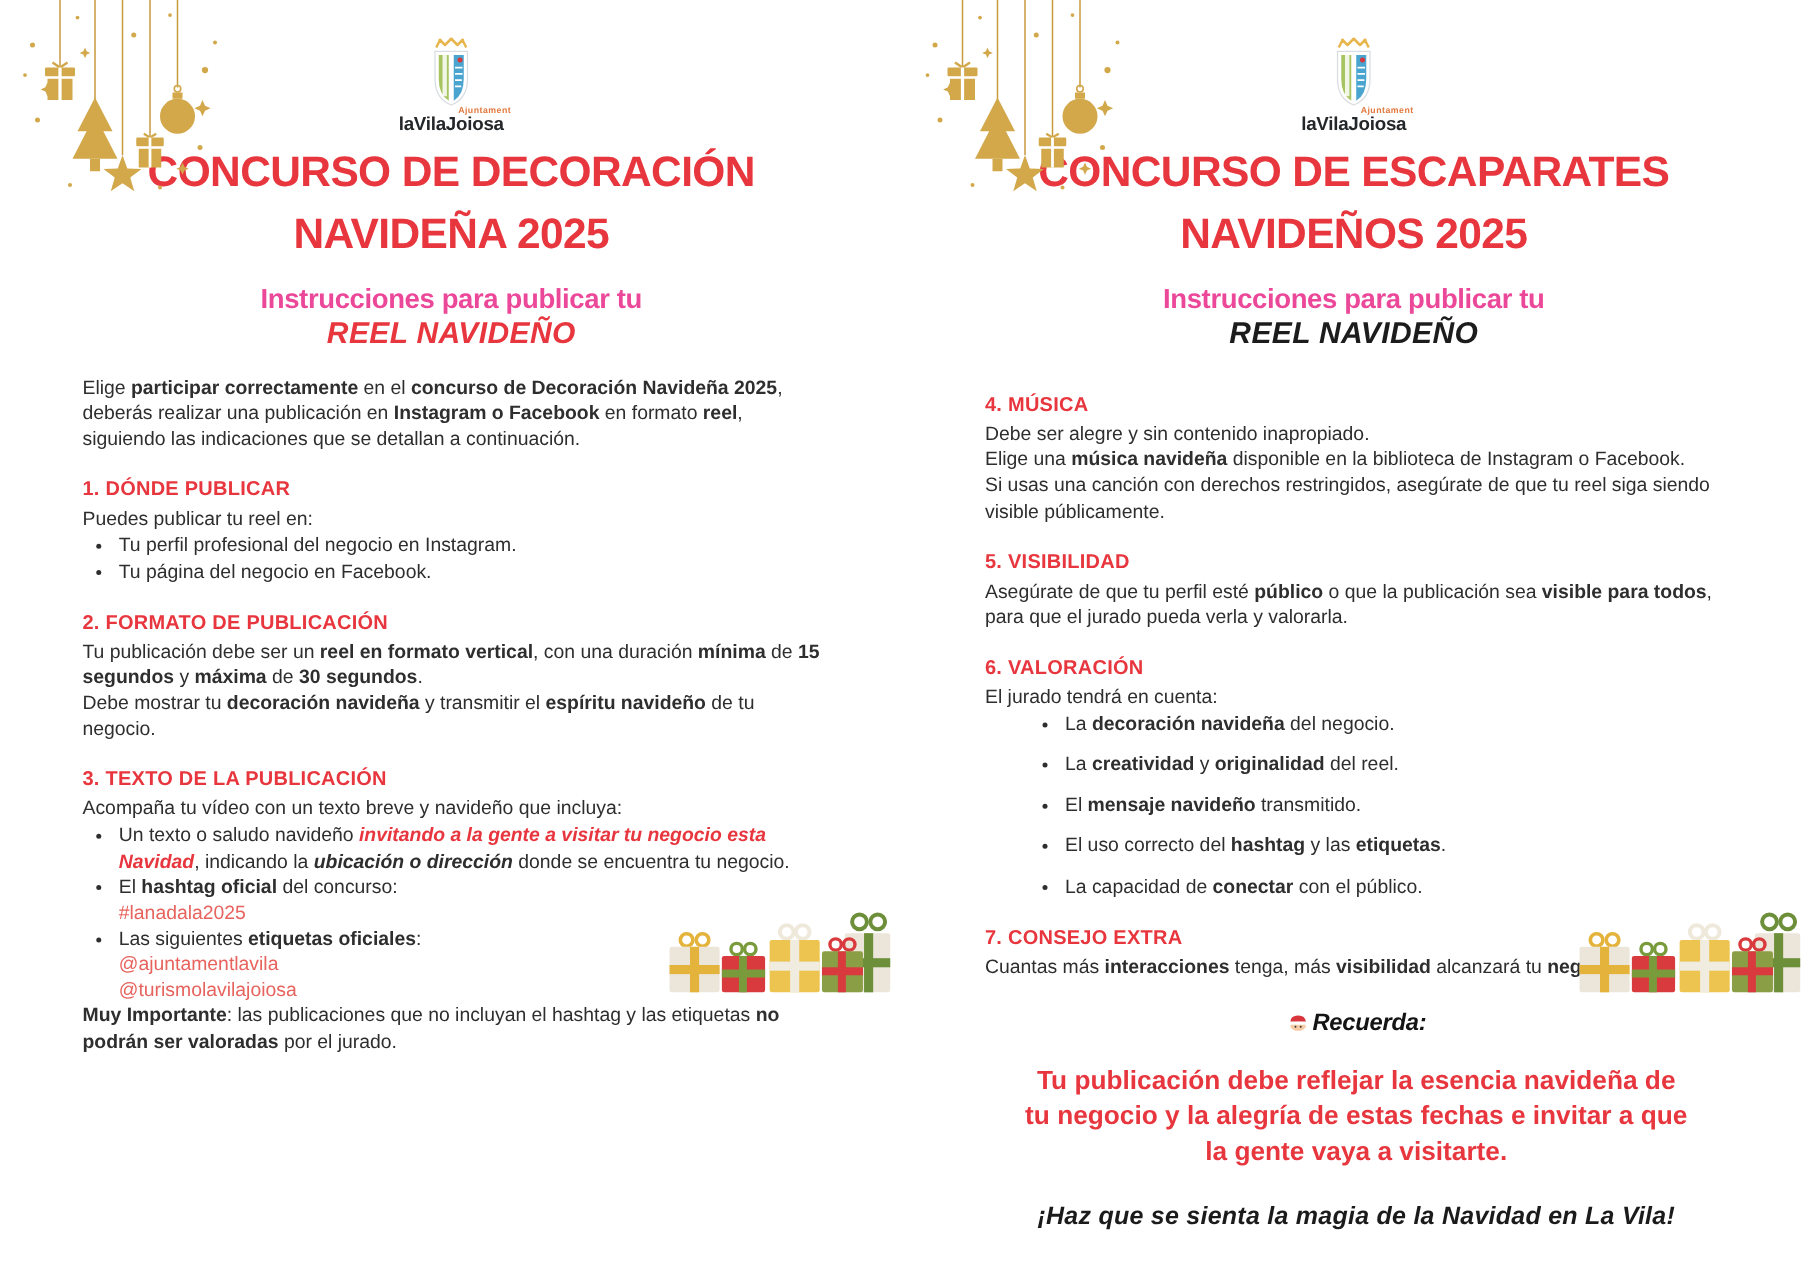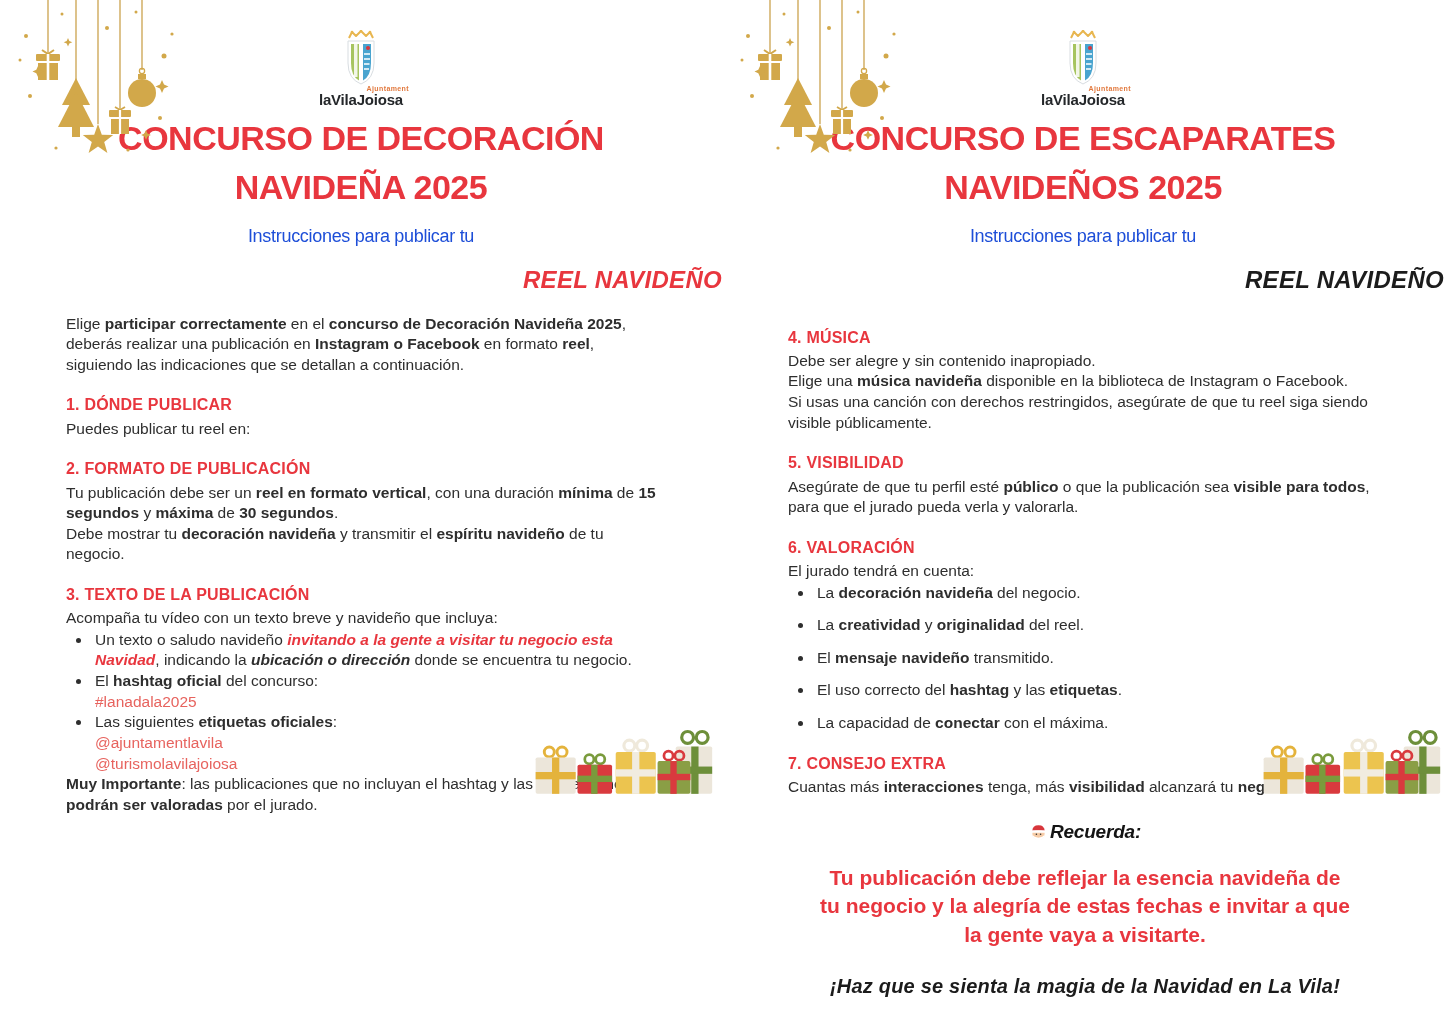--- a/index.html
+++ b/index.html
@@ -28,39 +28,39 @@
     display:block; font-size:15px; font-weight:bold; color:#24272a;
     letter-spacing:-.2px; margin-top:-1px;
   }
 
   .title {
     margin-top:6px; text-align:center; color:#e8363e;
     font-size:34px; font-weight:800; line-height:1.45; letter-spacing:-.5px;
   }
   .subtitle {
     margin-top:13px; text-align:center;
-    font-size:18px; font-weight:400; color:#1d4ed8; letter-spacing:-.3px;
+    font-size:22px; font-weight:700; color:#ec4899; letter-spacing:-.3px;
   }
   .reel {
-    text-align:right; font-size:24px; font-weight:800; font-style:italic;
-    letter-spacing:.3px; margin-top:19px;
+    text-align:center; font-size:24px; font-weight:800; font-style:italic;
+    letter-spacing:.3px; margin-top:1px;
   }
   .reel.accent { color:#e8363e; }
   .reel.dark   { color:#1c1c1c; }
 
   .content { padding:20px 62px 0 66px; font-size:15.5px; line-height:1.33; }
   .content p { margin:0; }
   .section { margin-top:19px; }
   .sec-h {
     color:#e8363e; font-size:16px; font-weight:800;
     letter-spacing:.2px; margin-bottom:3px;
   }
   ul { list-style:disc; padding-left:26px; margin:1px 0 0; }
   li { padding-left:3px; margin:0; }
-  ul.spaced li { margin-bottom:12px; }
+  ul.spaced li { margin-bottom:12px;margin-left:35px; }
   ul.spaced li:last-child { margin-bottom:0; }
 
   .b   { font-weight:bold; }
   .i   { font-style:italic; }
   .red { color:#e8363e; }
   .tag { color:#e7635e; }
 
   .important { margin-top:25px; }
 
   .recuerda { margin-top:21px; text-align:center; }
@@ -148,20 +148,24 @@
 
   <div class="subtitle">Instrucciones para publicar tu</div>
   <div class="reel accent">REEL NAVIDEÑO</div>
 
   <div class="content">
     <p class="para"><span>Elige </span><span class="b">participar correctamente</span><span> en el </span><span class="b">concurso de Decoración Navideña 2025</span><span>, deberás realizar una publicación en </span><span class="b">Instagram o Facebook</span><span> en formato </span><span class="b">reel</span><span>, siguiendo las indicaciones que se detallan a continuación.</span></p>
 
     <div class="section">
       <h2 class="sec-h">1. DÓNDE PUBLICAR</h2>
       <p>Puedes publicar tu reel en:</p>
+      <ul>
+        <li><span>Tu perfil profesional del negocio en Instagram.</span></li>
+        <li><span>Tu página del negocio en Facebook.</span></li>
+      </ul>
     </div>
 
     <div class="section">
       <h2 class="sec-h">2. FORMATO DE PUBLICACIÓN</h2>
       <p><span>Tu publicación debe ser un </span><span class="b">reel en formato vertical</span><span>, con una duración </span><span class="b">mínima</span><span> de </span><span class="b">15 segundos</span><span> y </span><span class="b">máxima</span><span> de </span><span class="b">30 segundos</span><span>.</span></p>
       <p><span>Debe mostrar tu </span><span class="b">decoración navideña</span><span> y transmitir el </span><span class="b">espíritu navideño</span><span> de tu negocio.</span></p>
     </div>
 
     <div class="section">
       <h2 class="sec-h">3. TEXTO DE LA PUBLICACIÓN</h2>
@@ -292,21 +296,21 @@
     </div>
 
     <div class="section">
       <h2 class="sec-h">6. VALORACIÓN</h2>
       <p>El jurado tendrá en cuenta:</p>
       <ul class="spaced">
         <li><span>La </span><span class="b">decoración navideña</span><span> del negocio.</span></li>
         <li><span>La </span><span class="b">creatividad</span><span> y </span><span class="b">originalidad</span><span> del reel.</span></li>
         <li><span>El </span><span class="b">mensaje navideño</span><span> transmitido.</span></li>
         <li><span>El uso correcto del </span><span class="b">hashtag</span><span> y las </span><span class="b">etiquetas</span><span>.</span></li>
-        <li><span>La capacidad de </span><span class="b">conectar</span><span> con el máxima.</span></li>
+        <li><span>La capacidad de </span><span class="b">conectar</span><span> con el público.</span></li>
       </ul>
     </div>
 
     <div class="section">
       <h2 class="sec-h">7. CONSEJO EXTRA</h2>
       <p><span>Cuantas más </span><span class="b">interacciones</span><span> tenga, más </span><span class="b">visibilidad</span><span> alcanzará tu </span><span class="b">negocio</span><span>.</span></p>
     </div>
 
     <div class="recuerda">
       <div class="recuerda-head">

